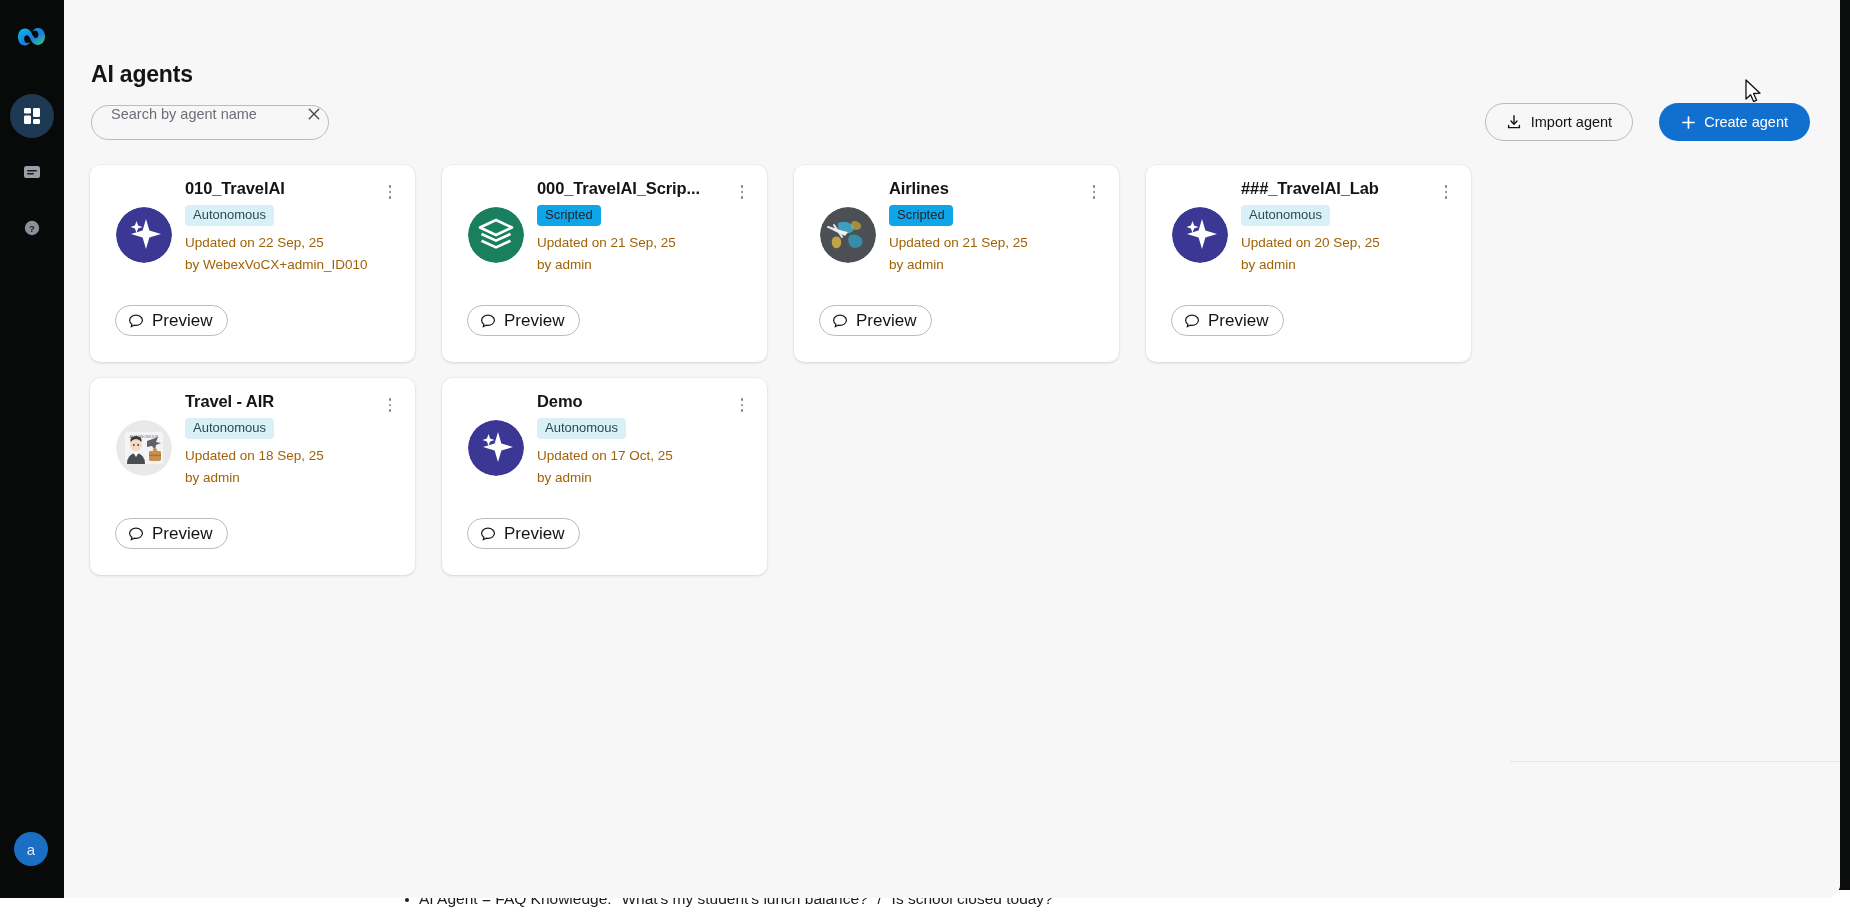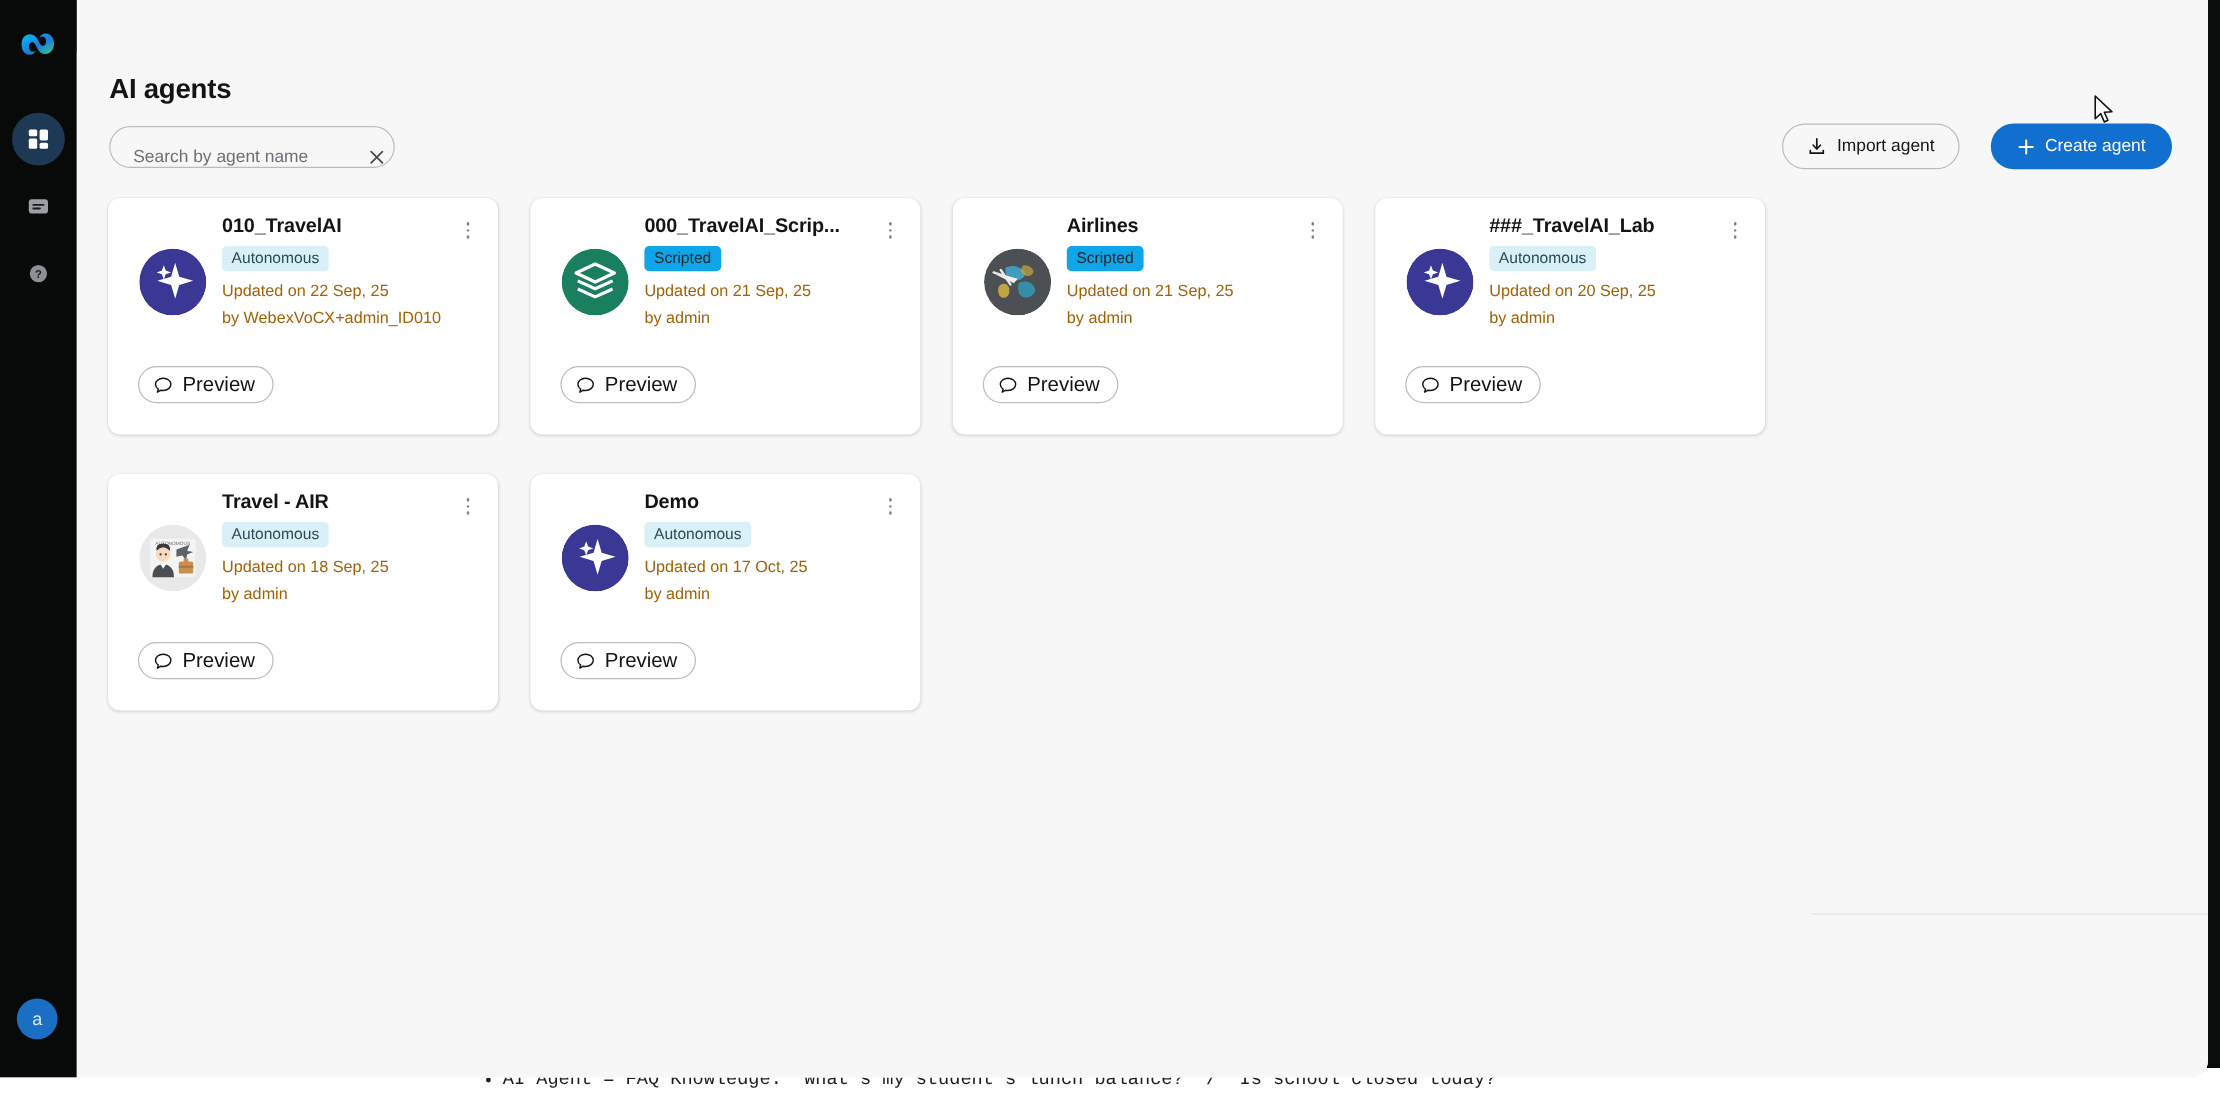--- a/index.html
+++ b/index.html
@@ -17,21 +17,21 @@
     background: #0a0d0c;
   }
   .bg-doc-strip {
     position: absolute; left: 0; bottom: 0; width: 1850px; height: 22px;
     background: #ffffff;
   }
   .bg-doc-bullet {
     position: absolute; left: 405px; bottom: 4px;
     display: flex; align-items: flex-end; gap: 10px;
     font-size: 15.5px; color: #1b1d21; white-space: nowrap;
-    height: 17px; overflow: hidden; font-family: Liberation Mono, monospace;
+    height: 17px; overflow: hidden;
   }
   .bg-doc-bullet .dot {
     width: 4px; height: 4px; border-radius: 50%; background: #1b1d21;
     margin-bottom: 6px; flex: none;
   }
 
   
   .app-window {
     position: absolute; left: 0; top: 0;
     width: 1840px; height: 898px;
@@ -75,21 +75,21 @@
     font-size: 23px; font-weight: bold; color: #121416;
     letter-spacing: -.2px;
   }
 
   
   .filters { position: absolute; left: 27px; top: 62px; display: flex; gap: 20px; }
   .search-box {
     width: 238px; height: 35px;
     border: 1px solid #b8bcc0; border-radius: 18px;
     background: #f7f7f8;
-    display: flex; align-items: flex-end; padding: 0 10px 0 11px; gap: 8px;
+    display: flex; align-items: flex-start; padding: 0 10px 0 11px; gap: 8px;
     cursor: text;
   }
   .search-box input {
     flex: 1; border: none; outline: none; background: transparent;
     font-family: "Liberation Sans", sans-serif; font-size: 14.5px; color: #25282c;
   }
   .search-box input::placeholder { color: #6b6f75; }
   .filter-box {
     width: 215px; height: 35px;
     border: 1px solid #b8bcc0; border-radius: 18px;
@@ -120,21 +120,21 @@
     border: none; border-radius: 19px;
     background: #1170cf; color: #ffffff;
     font-size: 14.5px; font-family: "Liberation Sans", sans-serif;
     display: flex; align-items: center; gap: 8px; cursor: pointer;
   }
 
   
   .grid {
     position: absolute; left: 26px; top: 122px;
     width: 1725px;
-    display: flex; flex-wrap: wrap; gap: 33px 27px; text-decoration: underline;
+    display: flex; flex-wrap: wrap; gap: 16px 27px; text-decoration: underline;
   }
   .card {
     width: 325px; height: 197px;
     background: #ffffff; border-radius: 10px;
     box-shadow: 0 1px 3px rgba(0,0,0,.13), 0 0 0 .5px rgba(0,0,0,.04);
     position: relative;
     cursor: pointer;
   }
   .card-avatar {
     position: absolute; left: 26px; top: 42px;

